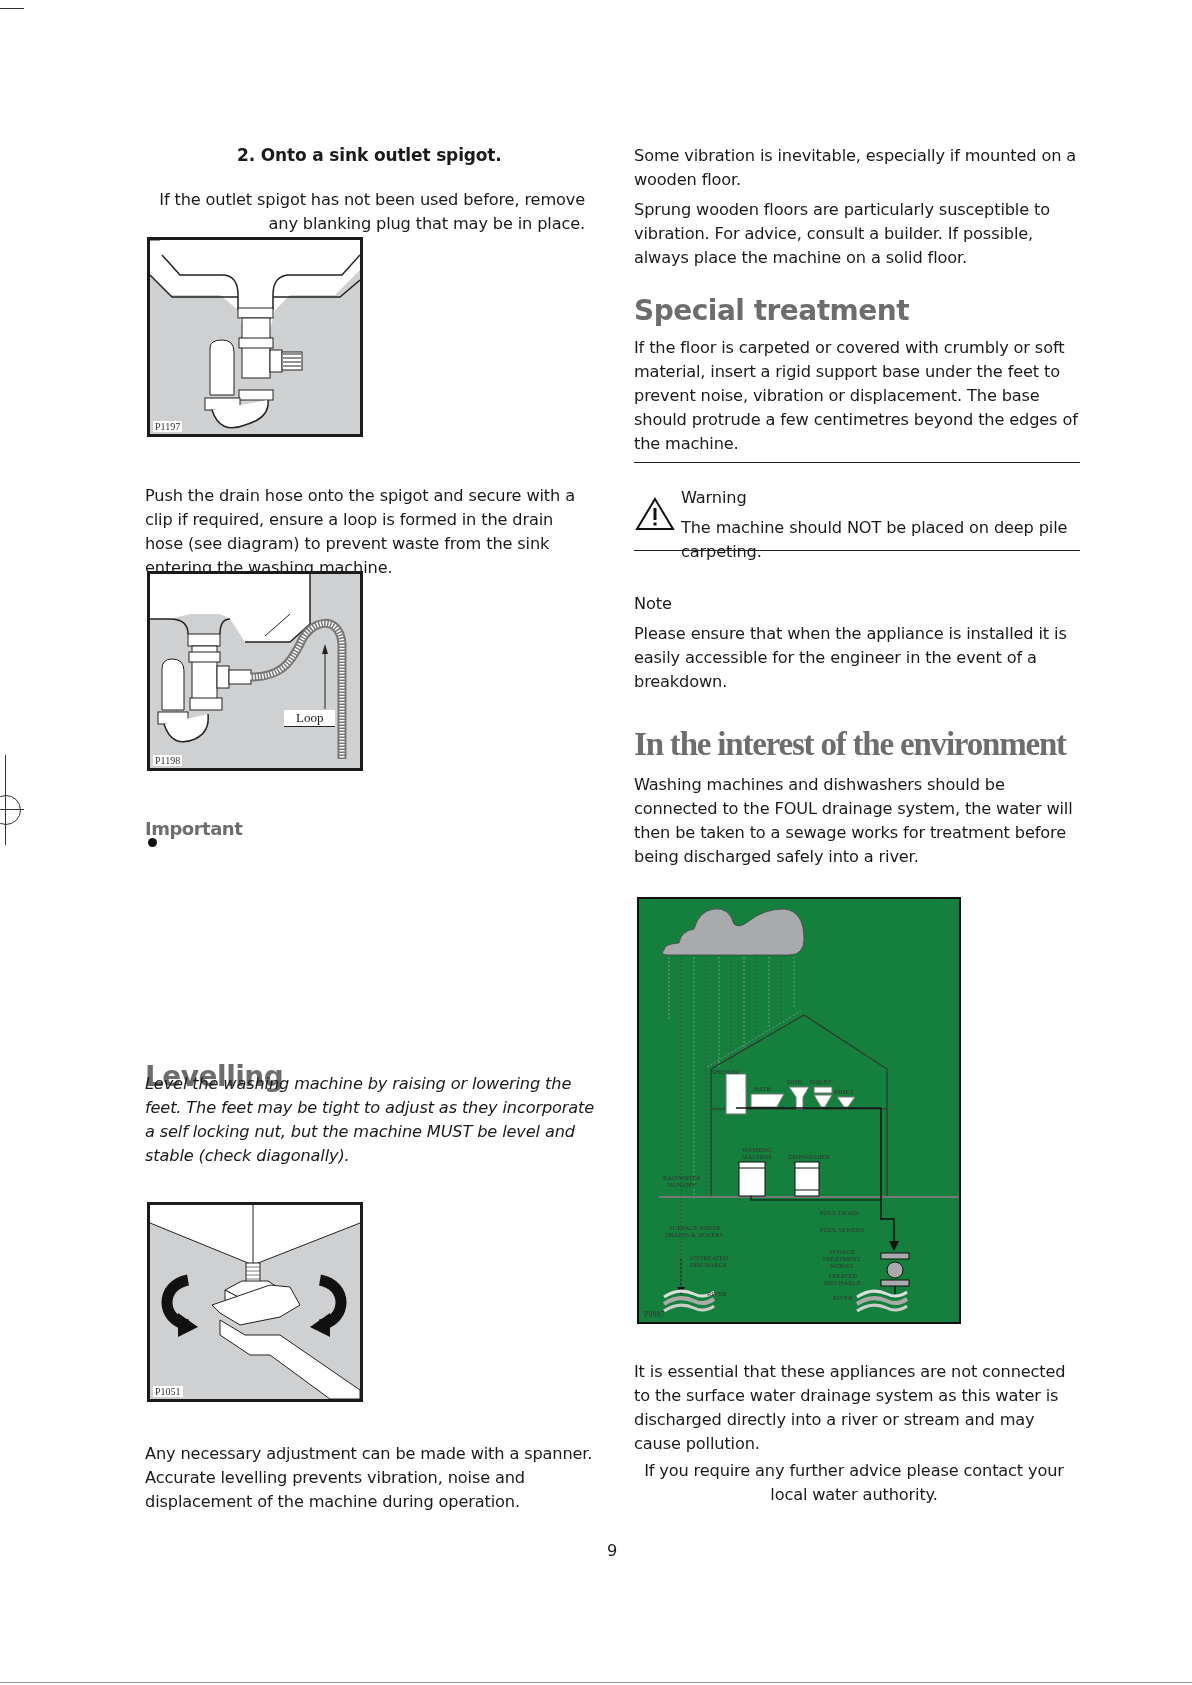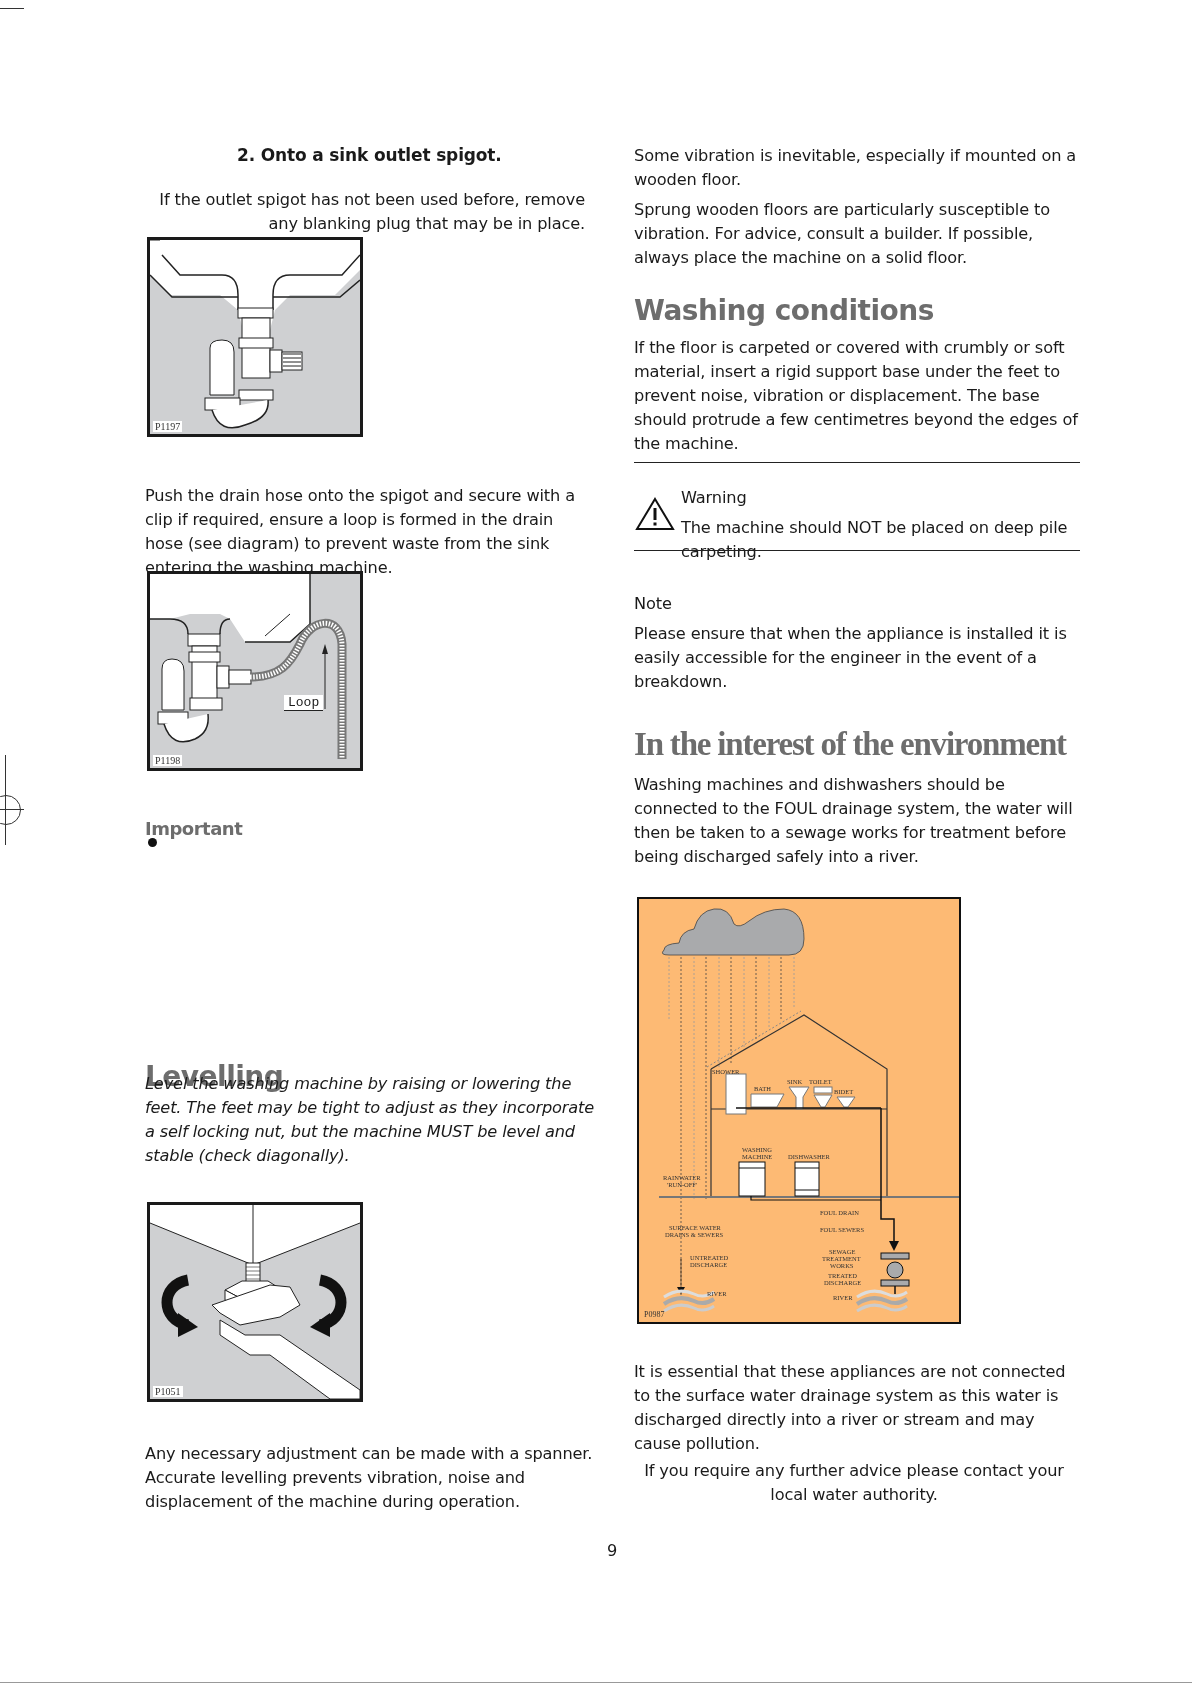--- a/index.html
+++ b/index.html
@@ -68,21 +68,21 @@
     <rect x="79" y="96" width="22" height="14" fill="#fff" stroke="#222"></rect>
     <path d="M100,103 C130,103 140,90 150,70 C160,45 190,40 192,70 L192,185" stroke="#777" stroke-width="9" fill="none"></path>
     <path d="M100,103 C130,103 140,90 150,70 C160,45 190,40 192,70 L192,185" stroke="#fff" stroke-width="5" stroke-dasharray="1.5 1.5" fill="none"></path>
     <path d="M175,75 L175,135" stroke="#222"></path>
     <polygon points="172,80 175,70 178,80" fill="#222"></polygon>
     <rect x="40" y="124" width="32" height="12" fill="#fff" stroke="#222"></rect>
     <path d="M12,95 Q12,85 22,85 Q34,85 34,97 L34,136 L12,136 Z" fill="#fff" stroke="#222"></path>
     <rect x="8" y="138" width="30" height="12" fill="#fff" stroke="#222"></rect>
     <path d="M14,150 Q22,175 45,165 Q60,158 58,140" fill="#fff" stroke="#222" stroke-width="1.5"></path>
   </svg>
-  <span style="position:absolute;left:134px;top:121px;background:#fff;font-family:Liberation Mono, monospace;font-size:13px;padding:0 4px;border-bottom:1px solid #222;">Loop</span>
+  <span style="position:absolute;left:134px;top:136px;background:#fff;font-family:Liberation Serif, serif;font-size:13px;padding:0 12px;border-bottom:1px solid #222;">Loop</span>
   <span class="fig-label">P1198</span>
 </div>
 
 <div class="abs h-gray" style="left:145px;top:798px;font-size:18px;">Important</div>
 
 <ul class="abs bullet-list body-text" style="left:145px;top:829px;width:445px;line-height:22.5px;">
   <li><span class="dot"></span></li>
 </ul>
 
 <div class="abs h-gray" style="left:145px;top:1040px;font-size:28px;">Levelling</div>
@@ -106,42 +106,42 @@
     <polygon points="180,108 160,122 180,132" fill="#111"></polygon>
   </svg>
   <span class="fig-label">P1051</span>
 </div>
 
 <div class="abs body-text" style="left:145px;top:1422px;width:450px;">Any necessary adjustment can be made with a spanner. Accurate levelling prevents vibration, noise and displacement of the machine during operation.</div>
 
 <div class="abs body-text" style="left:634px;top:124px;width:448px;">Some vibration is inevitable, especially if mounted on a wooden floor.</div>
 <div class="abs body-text" style="left:634px;top:178px;width:448px;">Sprung wooden floors are particularly susceptible to vibration. For advice, consult a builder. If possible, always place the machine on a solid floor.</div>
 
-<div class="abs h-gray" style="left:634px;top:274px;font-size:28px;">Washing conditions</div>
+<div class="abs h-gray" style="left:634px;top:274px;font-size:28px;">Special treatment</div>
 <div class="abs body-text" style="left:634px;top:316px;width:448px;">If the floor is carpeted or covered with crumbly or soft material, insert a rigid support base under the feet to prevent noise, vibration or displacement. The base should protrude a few centimetres beyond the edges of the machine.</div>
 
 <div class="rule" style="left:634px;top:462px;width:446px;"></div>
 <div class="abs" style="left:635px;top:477px;">
   <svg width="40" height="34" viewBox="0 0 40 34">
     <polygon points="20,2 38,32 2,32" fill="none" stroke="#111" stroke-width="2"></polygon>
     <rect x="18.5" y="11" width="3" height="12" fill="#111"></rect>
     <rect x="18.5" y="25.5" width="3" height="3" fill="#111"></rect>
   </svg>
 </div>
 <div class="abs body-text" style="left:681px;top:466px;">Warning</div>
 <div class="abs body-text" style="left:681px;top:496px;width:400px;">The machine should NOT be placed on deep pile carpeting.</div>
 <div class="rule" style="left:634px;top:550px;width:446px;"></div>
 
 <div class="abs body-text" style="left:634px;top:572px;">Note</div>
 <div class="abs body-text" style="left:634px;top:602px;width:448px;">Please ensure that when the appliance is installed it is easily accessible for the engineer in the event of a breakdown.</div>
 
 <div class="abs h-gray" style="left:634px;top:706px;font-size:33px;letter-spacing:-1.2px;font-family:Liberation Serif, serif;">In the interest of the environment</div>
 <div class="abs body-text" style="left:634px;top:753px;width:448px;">Washing machines and dishwashers should be connected to the FOUL drainage system, the water will then be taken to a sewage works for treatment before being discharged safely into a river.</div>
 
-<div class="abs" style="left:637px;top:877px;width:324px;height:427px;border:2px solid #111;background:#fdba74;box-sizing:border-box;">
+<div class="abs" style="left:637px;top:877px;width:324px;height:427px;border:2px solid #111;background:#15803d;box-sizing:border-box;">
   <svg width="320" height="423" viewBox="0 0 320 423">
 
     <path d="M25,51 Q25,45 40,44 Q42,32 55,30 Q60,12 75,10 Q90,8 95,25 Q100,30 110,22 Q125,10 145,10 Q165,12 165,40 Q165,56 150,56 L30,56 Q20,56 25,51 Z" fill="#a9aaac" stroke="#444" stroke-width="0.8"></path>
 
     <g stroke="#444" stroke-width="0.8" stroke-dasharray="2 2">
       <line x1="30" y1="58" x2="30" y2="120" stroke="#999"></line>
       <line x1="42" y1="58" x2="42" y2="400"></line>
       <line x1="55" y1="58" x2="55" y2="300" stroke="#999"></line>
       <line x1="67" y1="58" x2="67" y2="300"></line>
       <line x1="80" y1="58" x2="80" y2="170" stroke="#999"></line>

